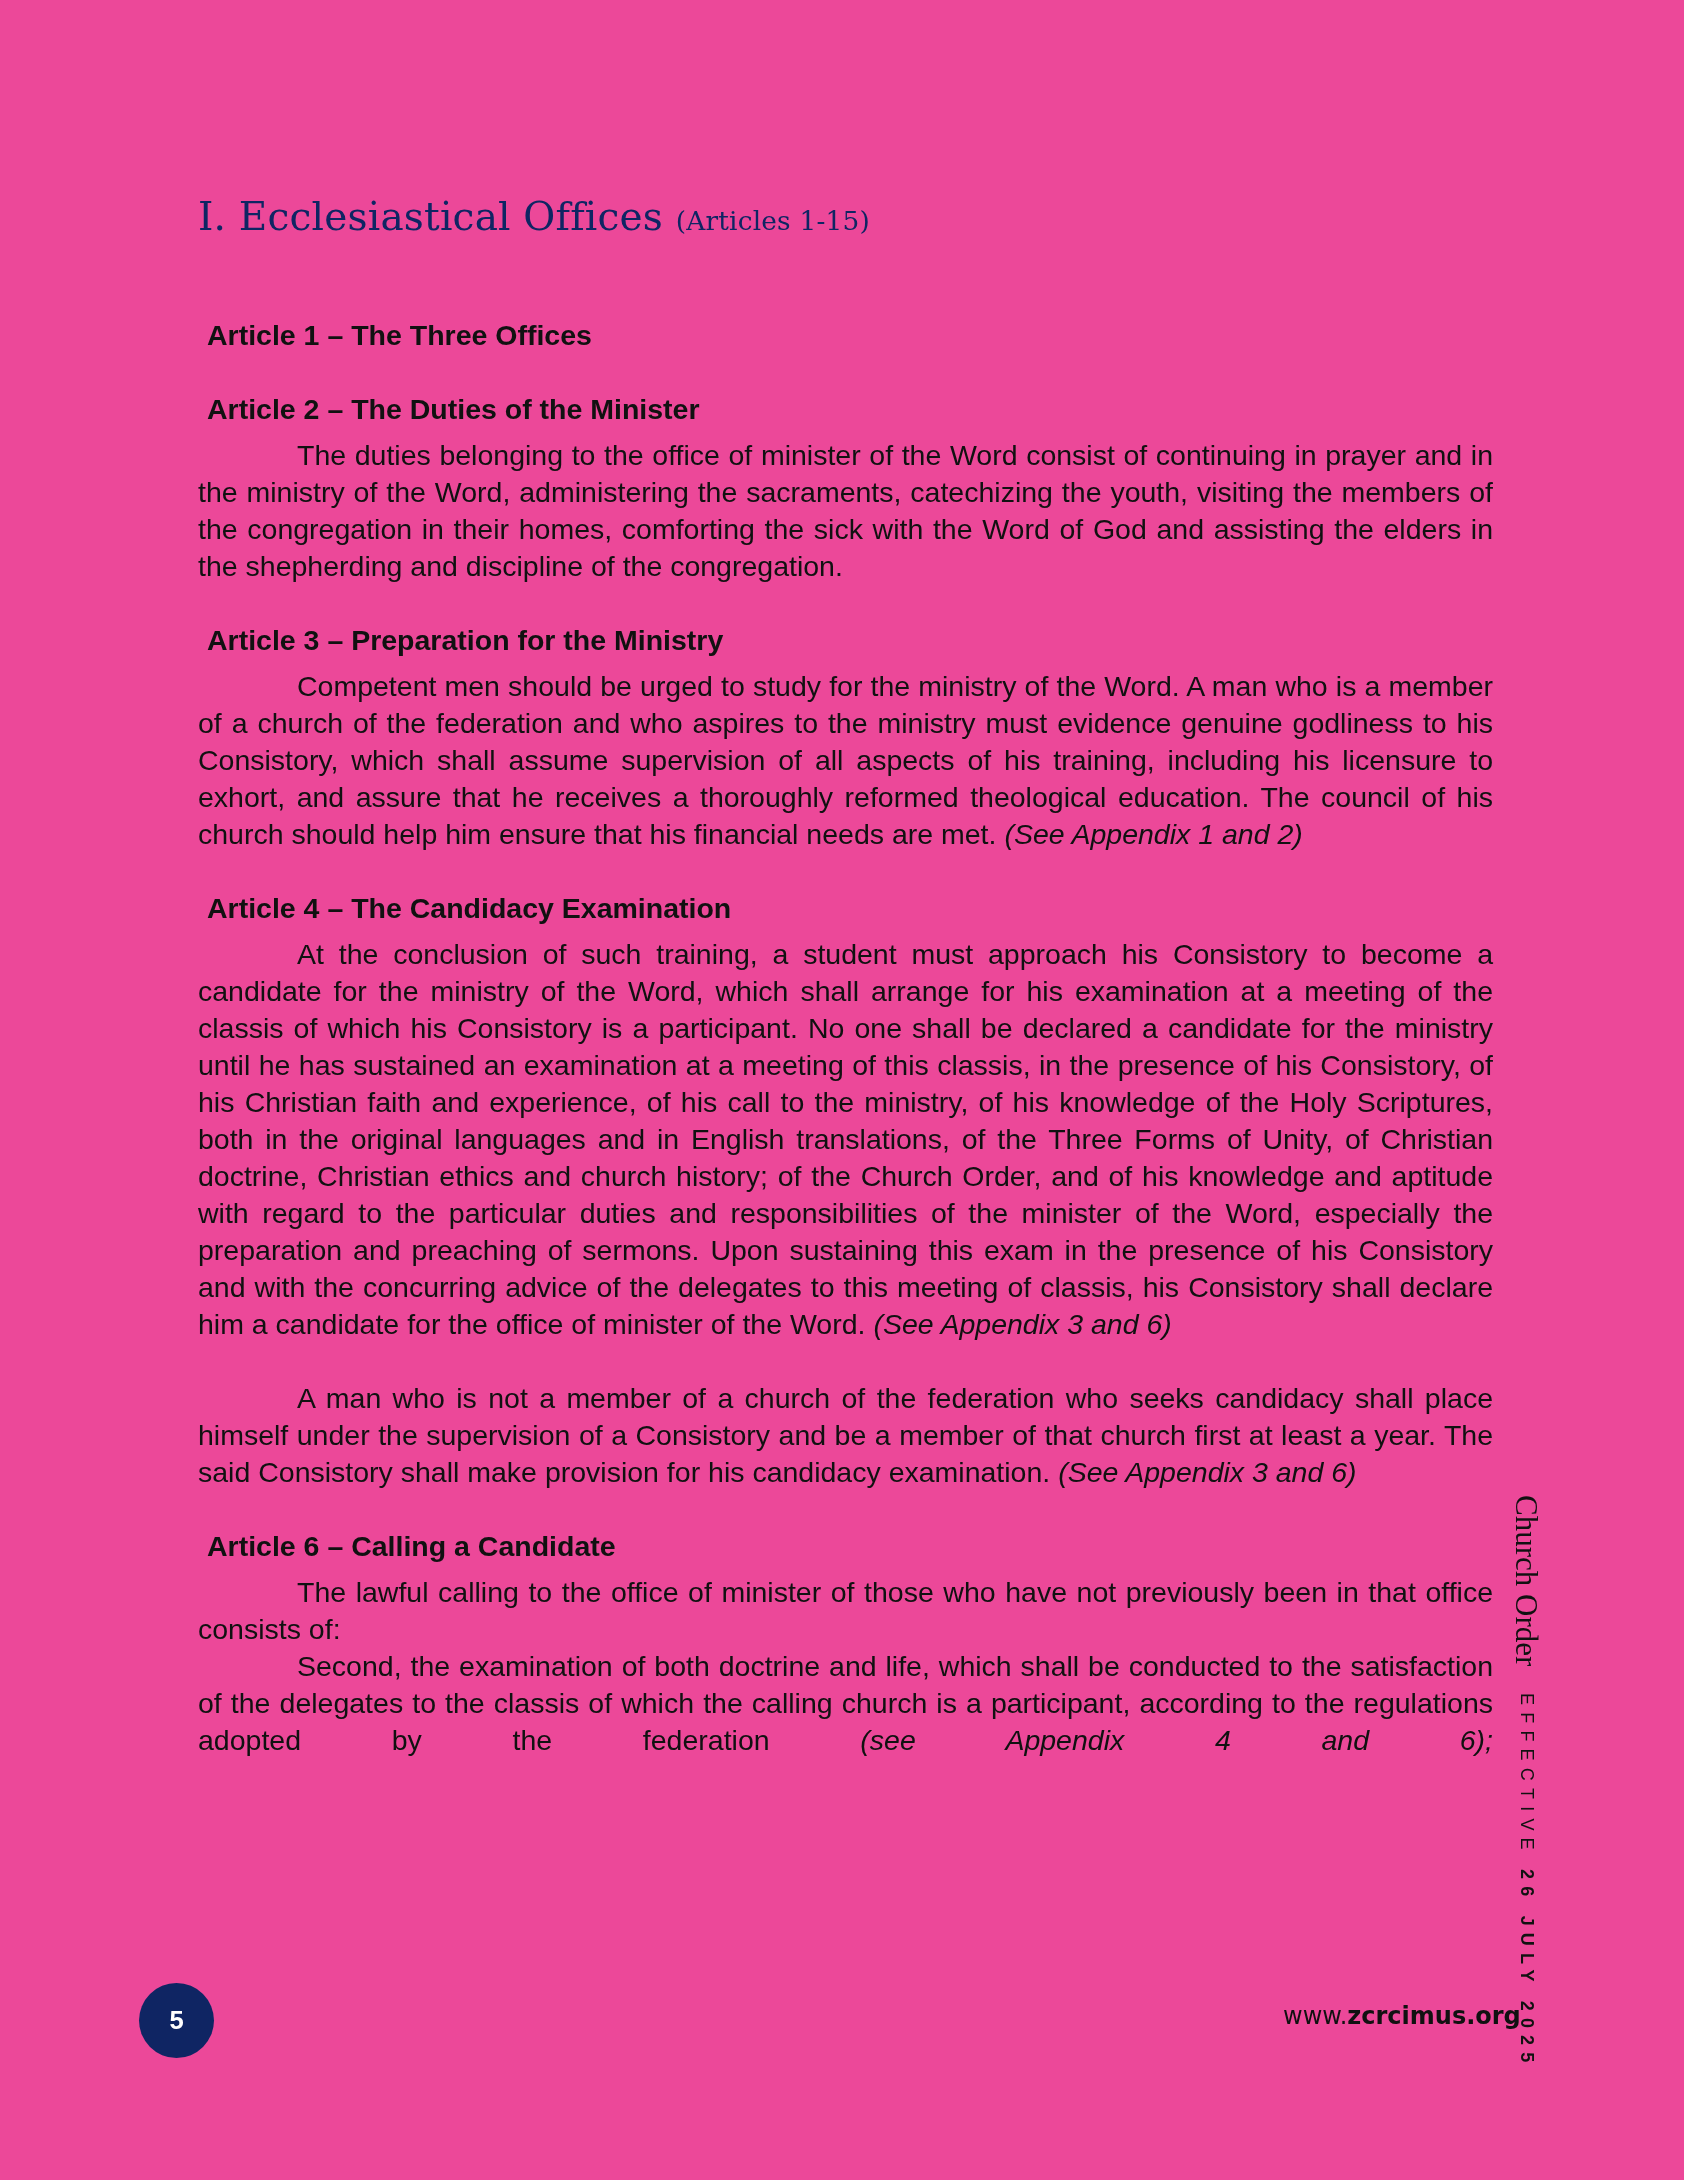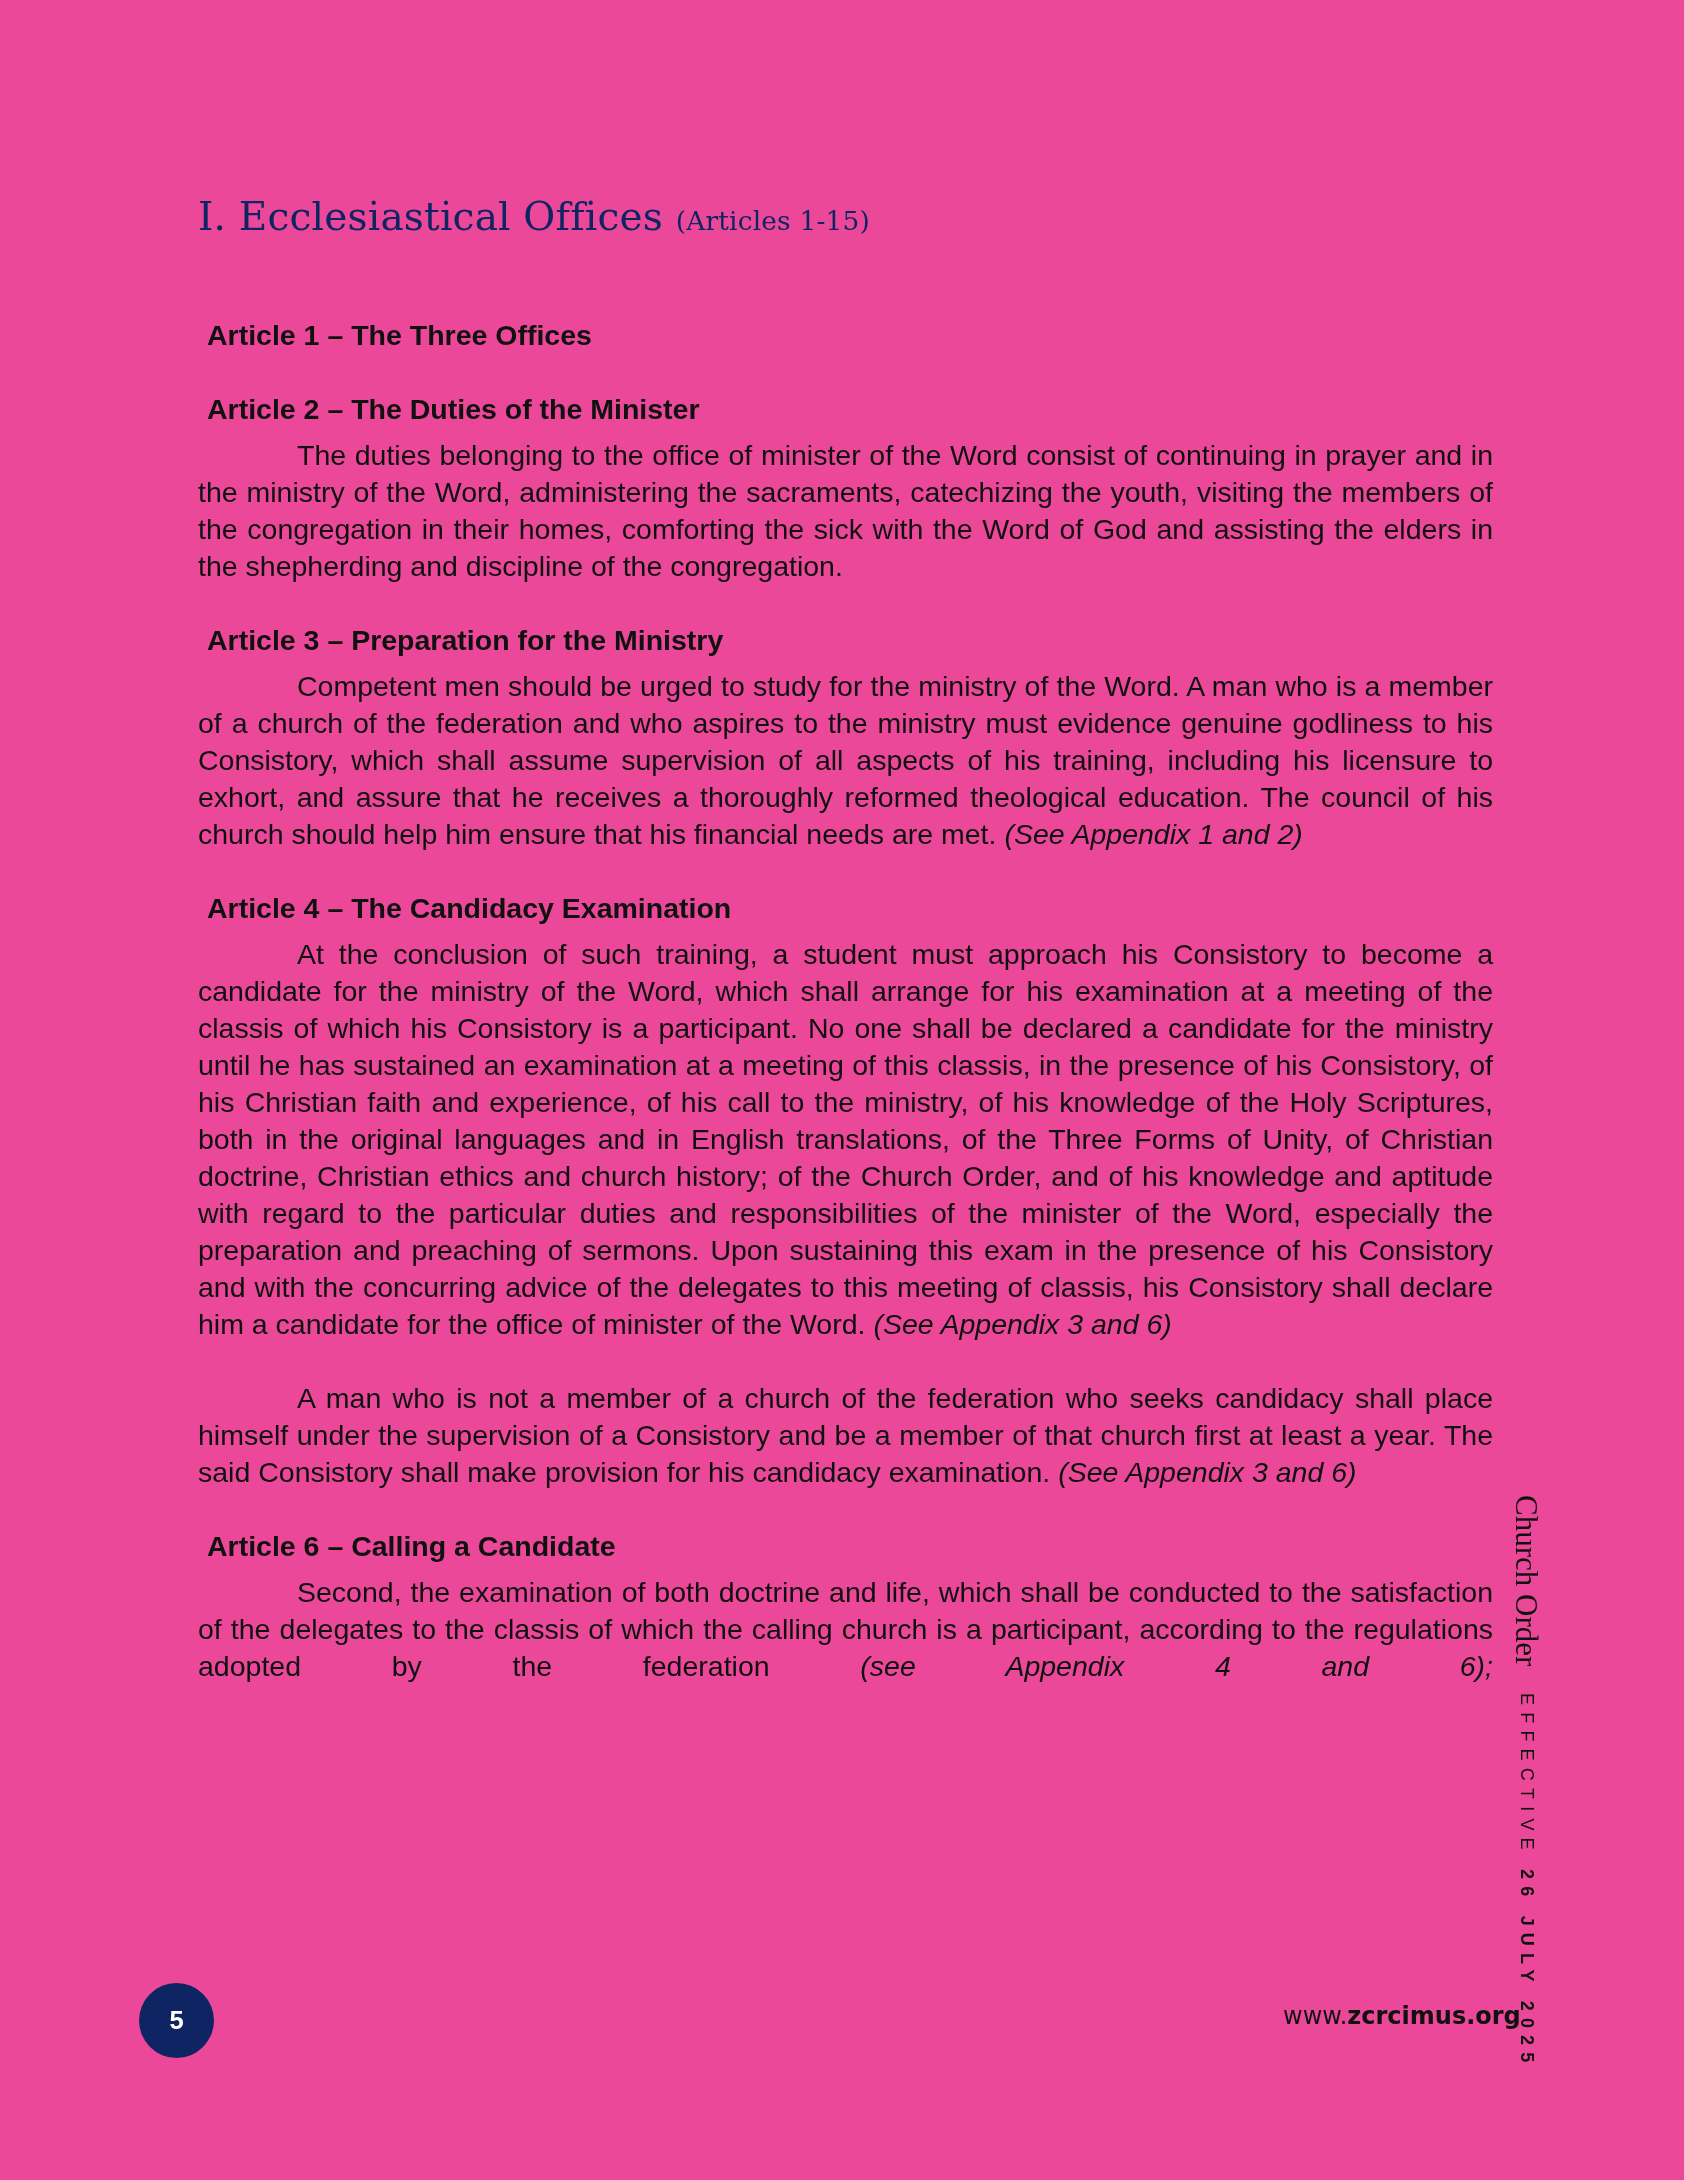--- a/index.html
+++ b/index.html
@@ -75,20 +75,21 @@
       <p class="article-heading">Article 4 – The Candidacy Examination</p>
       <p class="para"><span>At the conclusion of such training, a student must approach his Consistory to become a candidate for the ministry of the Word, which shall arrange for his examination at a meeting of the classis of which his Consistory is a participant. No one shall be declared a candidate for the ministry until he has sustained an examination at a meeting of this classis, in the presence of his Consistory, of his Christian faith and experience, of his call to the ministry, of his knowledge of the Holy Scriptures, both in the original languages and in English translations, of the Three Forms of Unity, of Christian doctrine, Christian ethics and church history; of the Church Order, and of his knowledge and aptitude with regard to the particular duties and responsibilities of the minister of the Word, especially the preparation and preaching of sermons. Upon sustaining this exam in the presence of his Consistory and with the concurring advice of the delegates to this meeting of classis, his Consistory shall declare him a candidate for the office of minister of the Word.</span> <span class="ref">(See Appendix 3 and 6)</span></p>
     </div>
 
     <div class="article">
       <p class="para"><span>A man who is not a member of a church of the federation who seeks candidacy shall place himself under the supervision of a Consistory and be a member of that church first at least a year. The said Consistory shall make provision for his candidacy examination.</span> <span class="ref">(See Appendix 3 and 6)</span></p>
     </div>
 
     <div class="article">
       <p class="article-heading">Article 6 – Calling a Candidate</p>
+      <p class="para"><span>The lawful calling to the office of minister of those who have not previously been in that office consists of:</span></p>
       <p class="para lastjust"><span>Second, the examination of both doctrine and life, which shall be conducted to the satisfaction of the delegates to the classis of which the calling church is a participant, according to the regulations adopted by the federation</span> <span class="ref">(see Appendix 4 and 6);</span></p>
     </div>
 
   </div>
 
   <div class="side-label">
     <span class="side-title">Church Order</span>
     <span class="side-effective"><span>EFFECTIVE</span> <span class="side-date">26 JULY 2025</span></span>
   </div>
 

